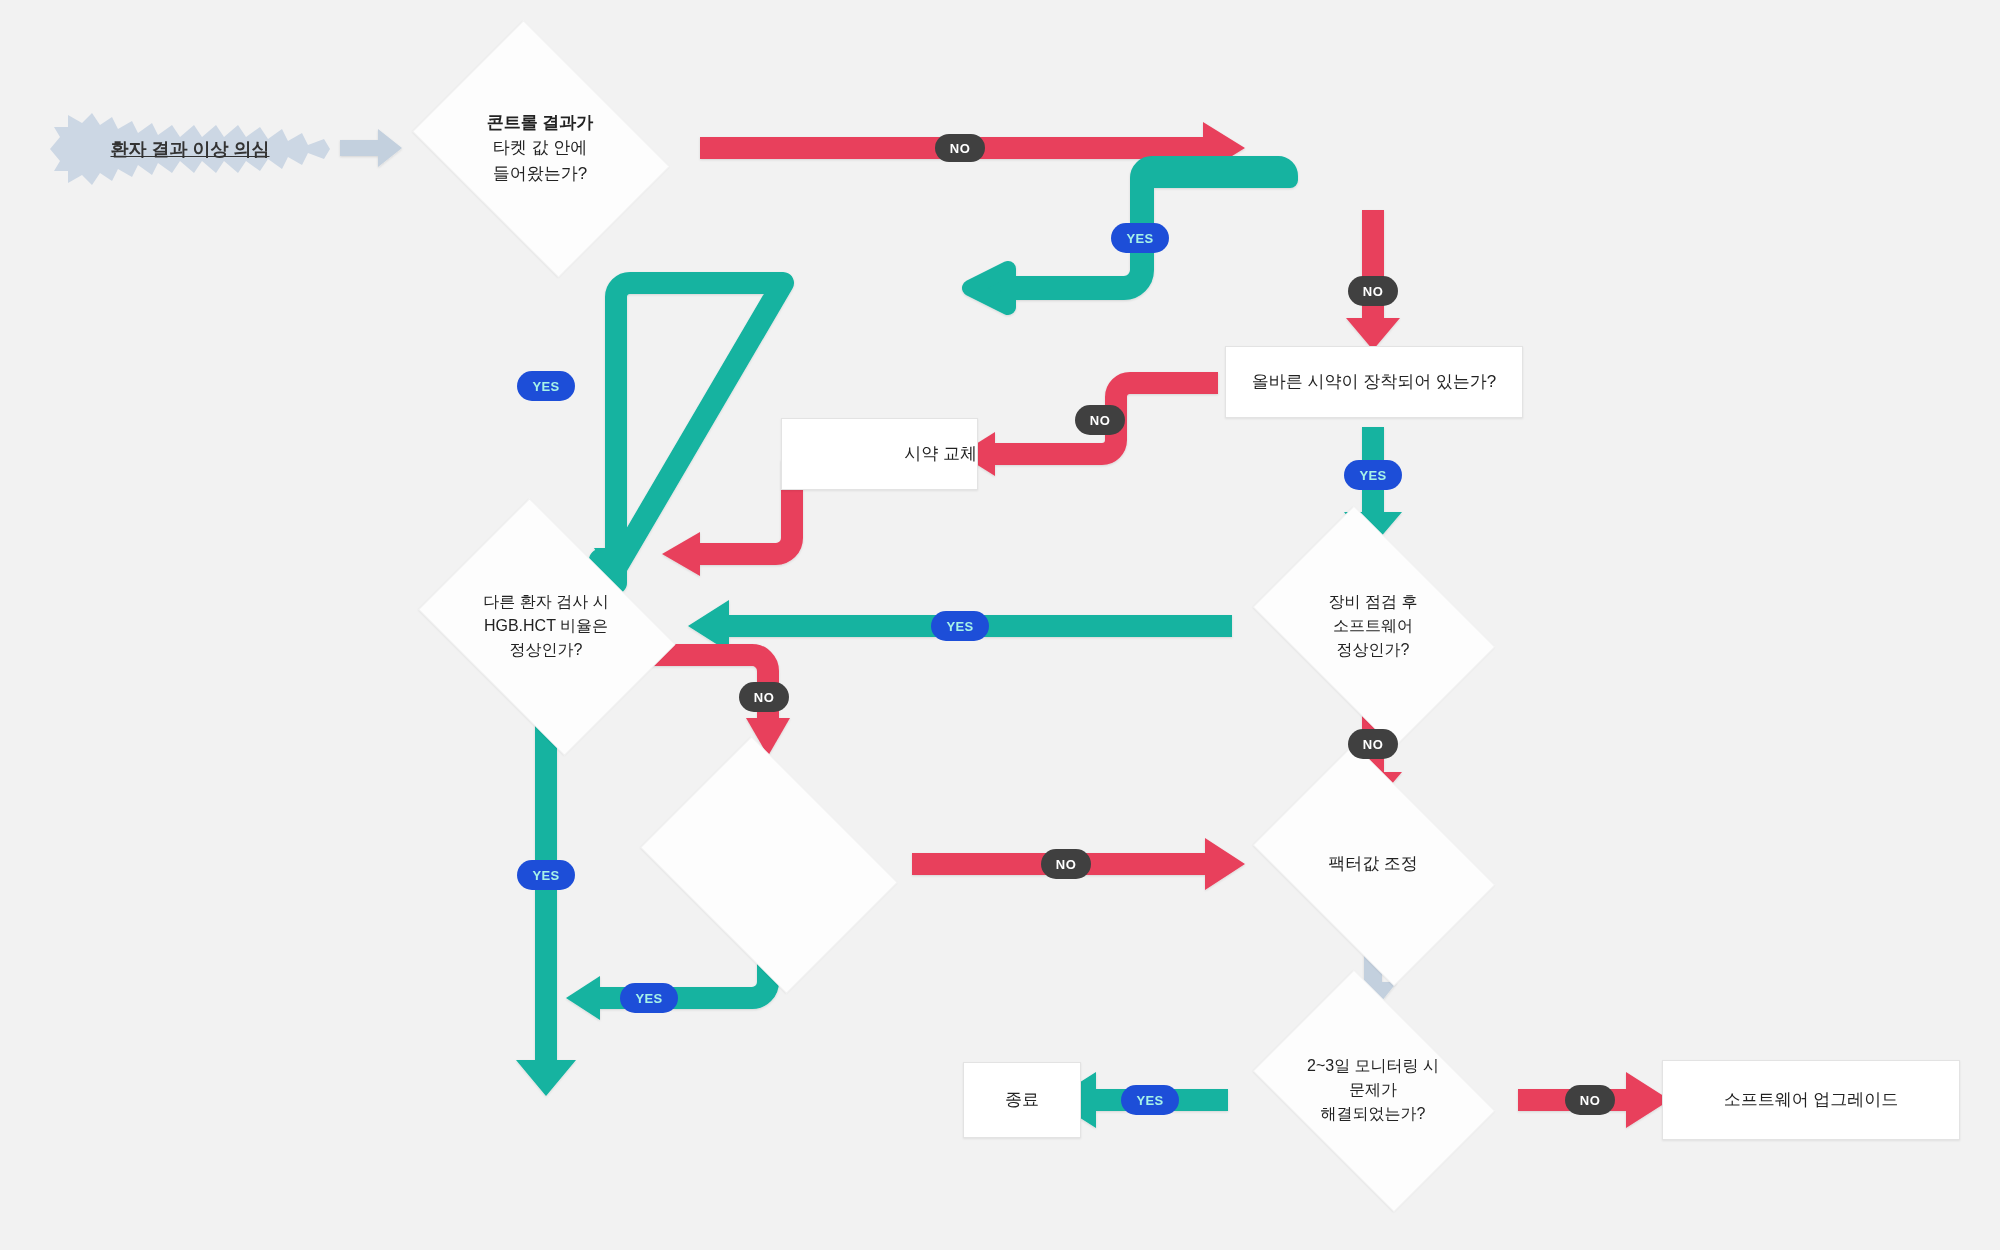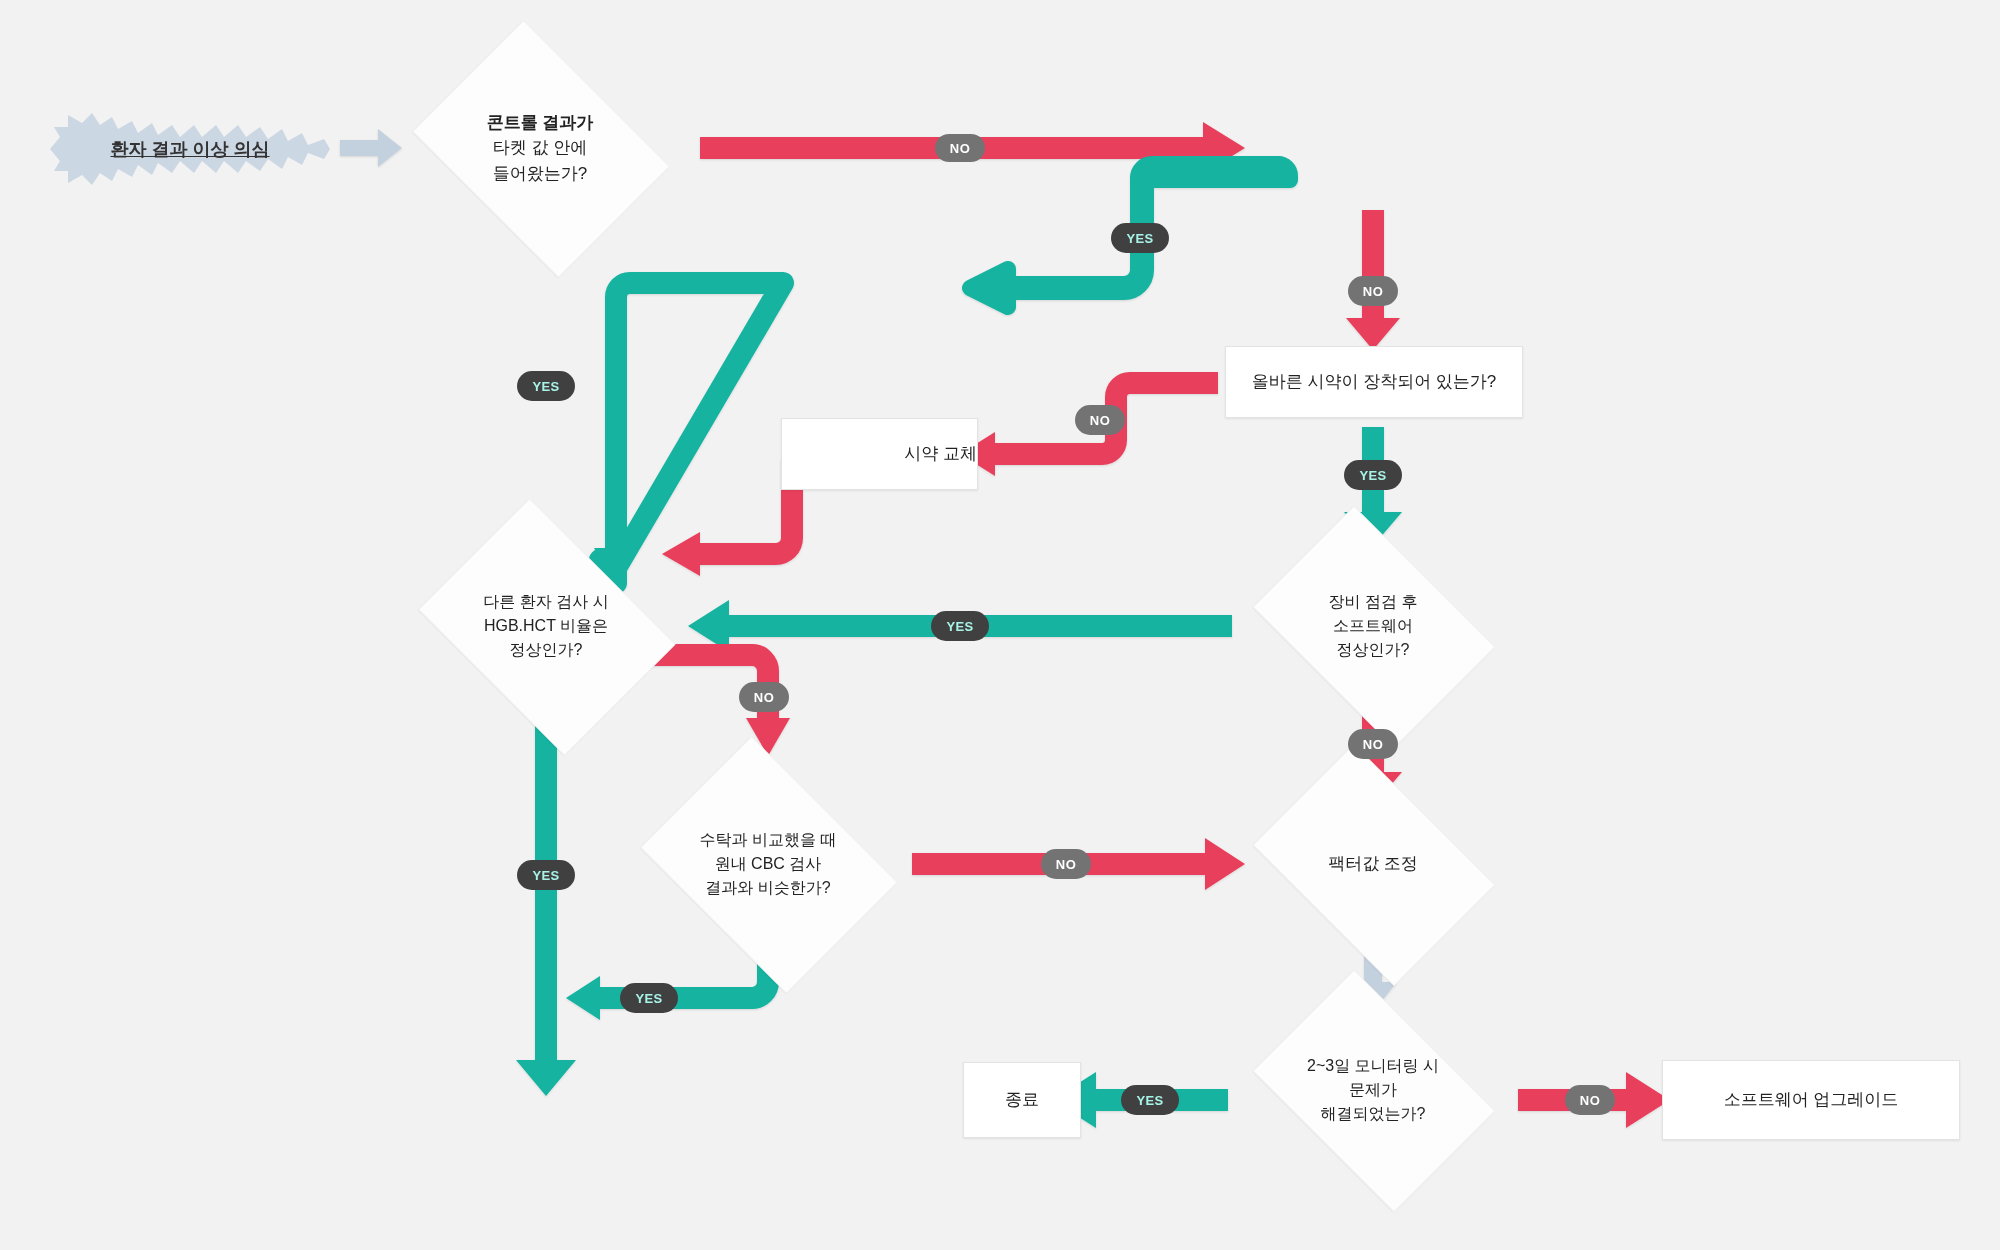--- a/index.html
+++ b/index.html
@@ -47,22 +47,22 @@
   
   .pill{
     position:absolute;
     display:flex;align-items:center;justify-content:center;
     border-radius:999px;
     font-weight:bold;
     letter-spacing:.4px;
     z-index:6;
     transform:translate(-50%,-50%);
   }
-  .pill.yes{background:#404040;color:#a7f3e8;}
-  .pill.no{background:#737373;color:#ffffff;}
+  .pill.yes{background:#1d4ed8;color:#a7f3e8;}
+  .pill.no{background:#404040;color:#ffffff;}
 
   .fs13{font-size:13px;}
   .fs16{font-size:16px;}
   .fs17{font-size:17px;}
   .fs18{font-size:18px;}
 </style>
 </head>
 <body>
 
 <div id="stage">
@@ -212,25 +212,20 @@
     <div class="dia-shape"></div>
     <div class="dia-text fs16">
       <div>장비 점검 후</div>
       <div>소프트웨어</div>
       <div>정상인가?</div>
     </div>
   </div>
 
   <div class="node dia-wrap" style="left:623px;top:754px;width:290px;height:220px;">
     <div class="dia-shape"></div>
-    <div class="dia-text fs16">
-      <div>수탁과 비교했을 때</div>
-      <div>원내 CBC 검사</div>
-      <div>결과와 비슷한가?</div>
-    </div>
   </div>
 
   <div class="node dia-wrap" style="left:1233px;top:764px;width:280px;height:200px;">
     <div class="dia-shape"></div>
     <div class="dia-text fs17">
       <div>팩터값 조정</div>
     </div>
   </div>
 
   <div class="node dia-wrap" style="left:1233px;top:990px;width:280px;height:200px;">

